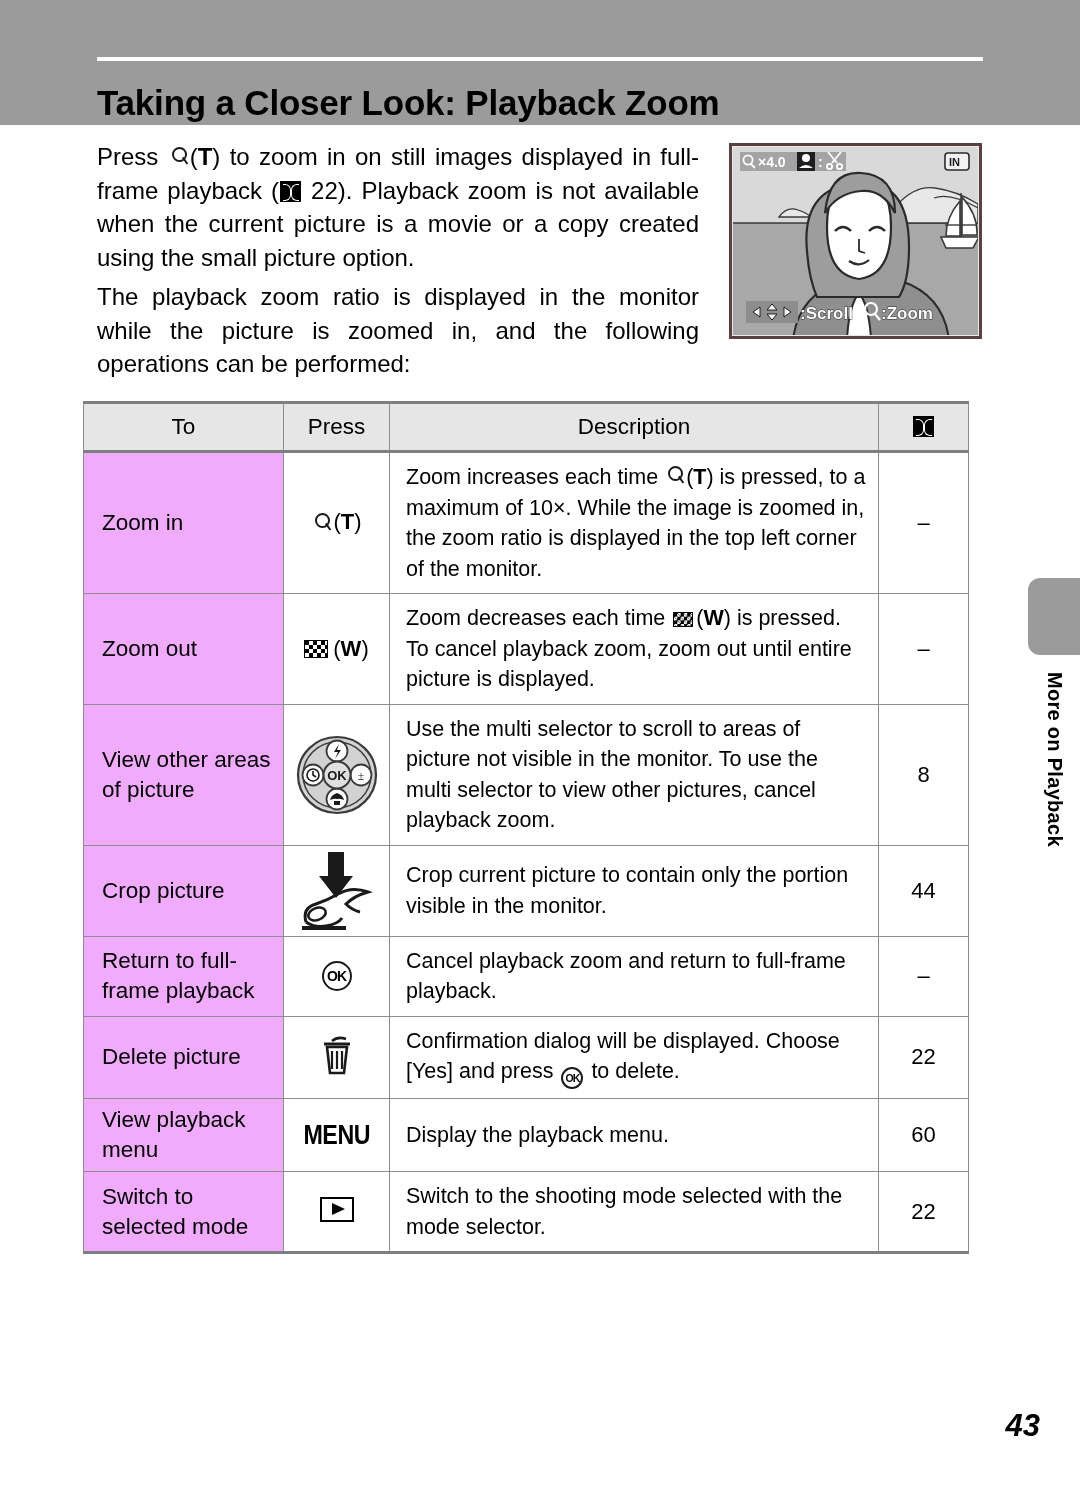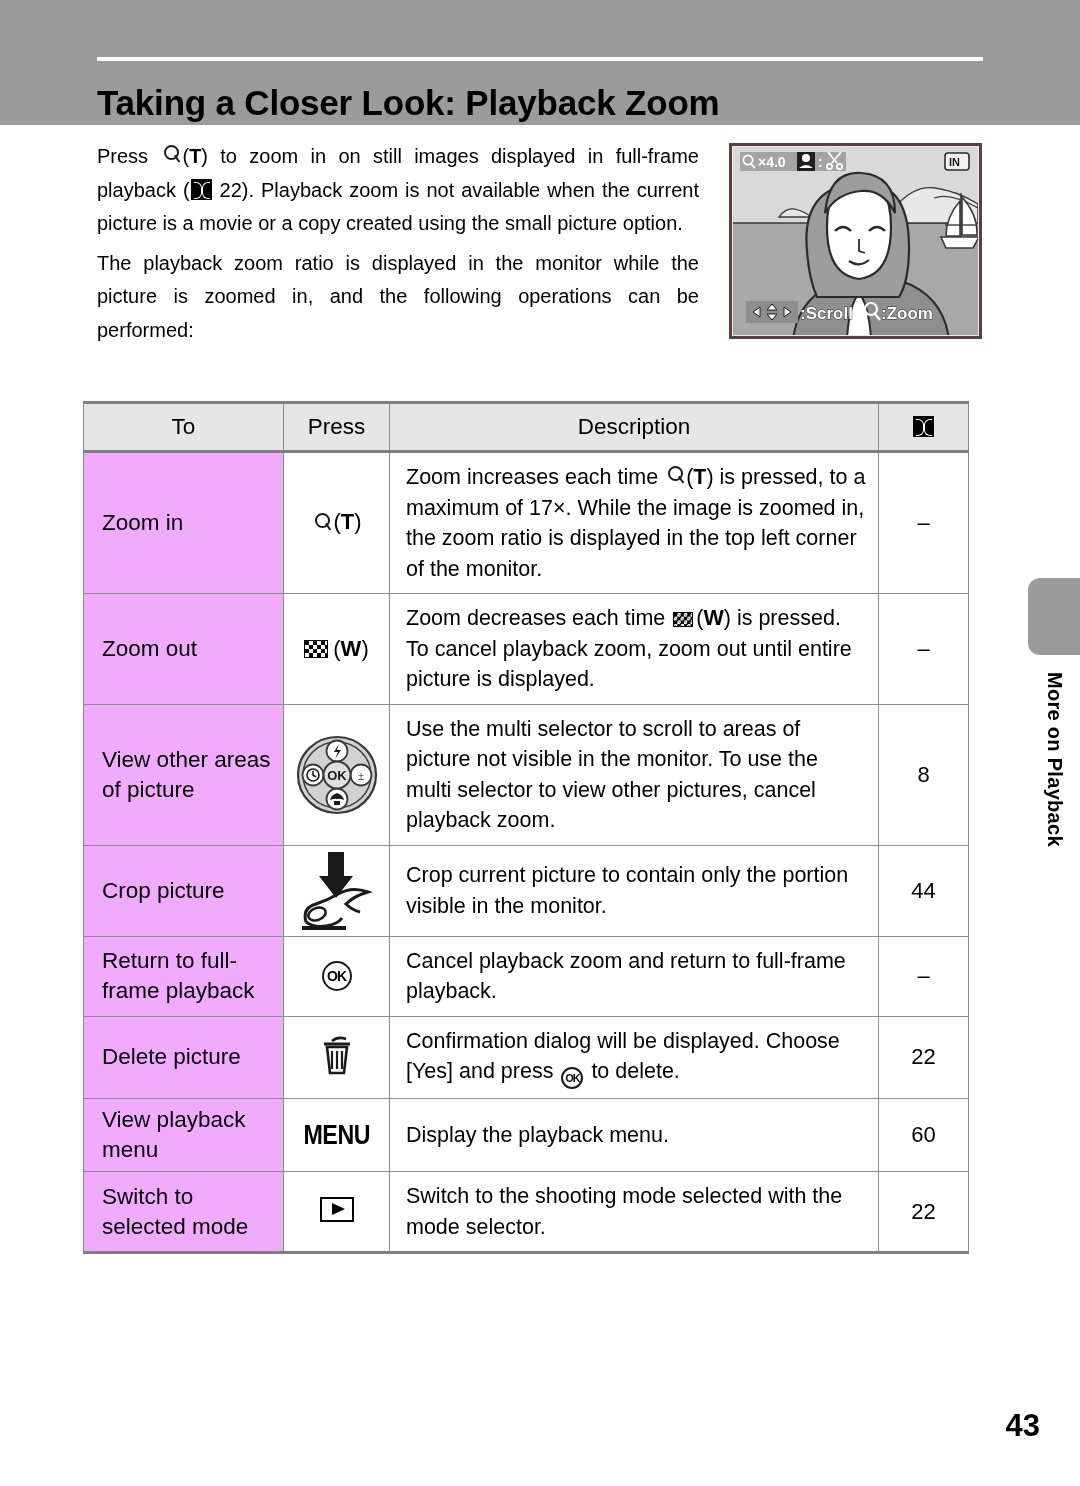--- a/index.html
+++ b/index.html
@@ -45,21 +45,21 @@
 
   
   .intro {
     position: absolute;
     left: 97px;
     top: 140px;
     width: 602px;
   }
   .intro p {
     margin: 0 0 6px 0;
-    font-size: 20px;
+    font-size: 24px;
     line-height: 33.5px;
     text-align: justify;
     text-justify: inter-word;
   }
   .intro p:last-child { margin-bottom: 0; }
 
   
   .ic {
     display: inline-block;
     vertical-align: -2px;
@@ -291,20 +291,21 @@
     letter-spacing: 0.3px;
     white-space: nowrap;
   }
 
   
   .page-no {
     position: absolute;
     right: 40px;
     bottom: 42px;
     font-size: 31px;
+    font-style: italic;
     font-weight: bold;
     margin-top: 36px;
   }
 </style>
 </head>
 <body>
 
 <div class="header-band">
   <div class="header-rule"></div>
   <div class="page-title">Taking a Closer Look: Playback Zoom</div>
@@ -427,21 +428,21 @@
       <td class="c-to">Zoom in</td>
       <td class="c-press">
         <span class="press-label">
           <span class="ic ic-mag"></span>
           <span>(<b>T</b>)</span>
         </span>
       </td>
       <td class="c-desc">
         <span>Zoom increases each time</span>
         <span class="ic ic-mag"></span>(<b>T</b>)
-        <span>is pressed, to a maximum of 17×. While the image is zoomed in, the zoom ratio is displayed in the top left corner of the monitor.</span>
+        <span>is pressed, to a maximum of 10×. While the image is zoomed in, the zoom ratio is displayed in the top left corner of the monitor.</span>
       </td>
       <td class="c-ref">–</td>
     </tr>
 
     <tr>
       <td class="c-to">Zoom out</td>
       <td class="c-press">
         <span class="press-label">
           <span class="checker"></span>
           <span>(<b>W</b>)</span>

